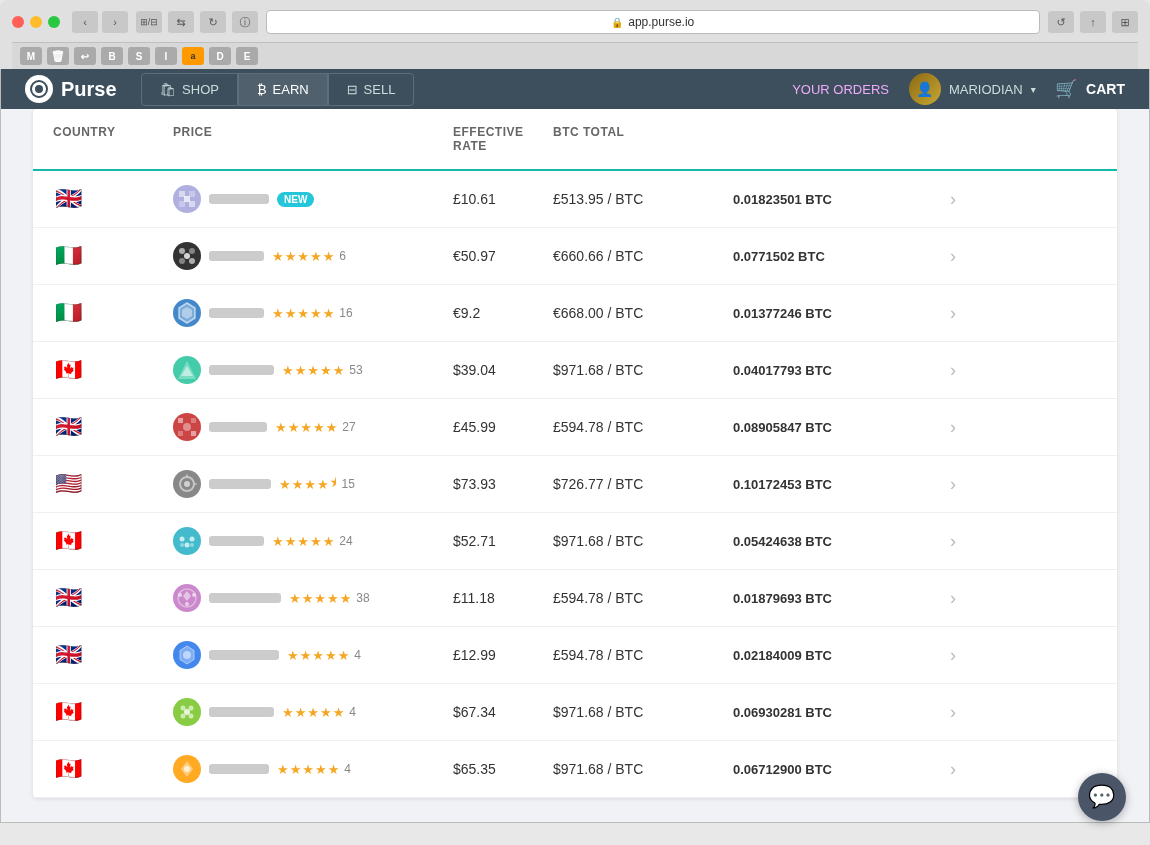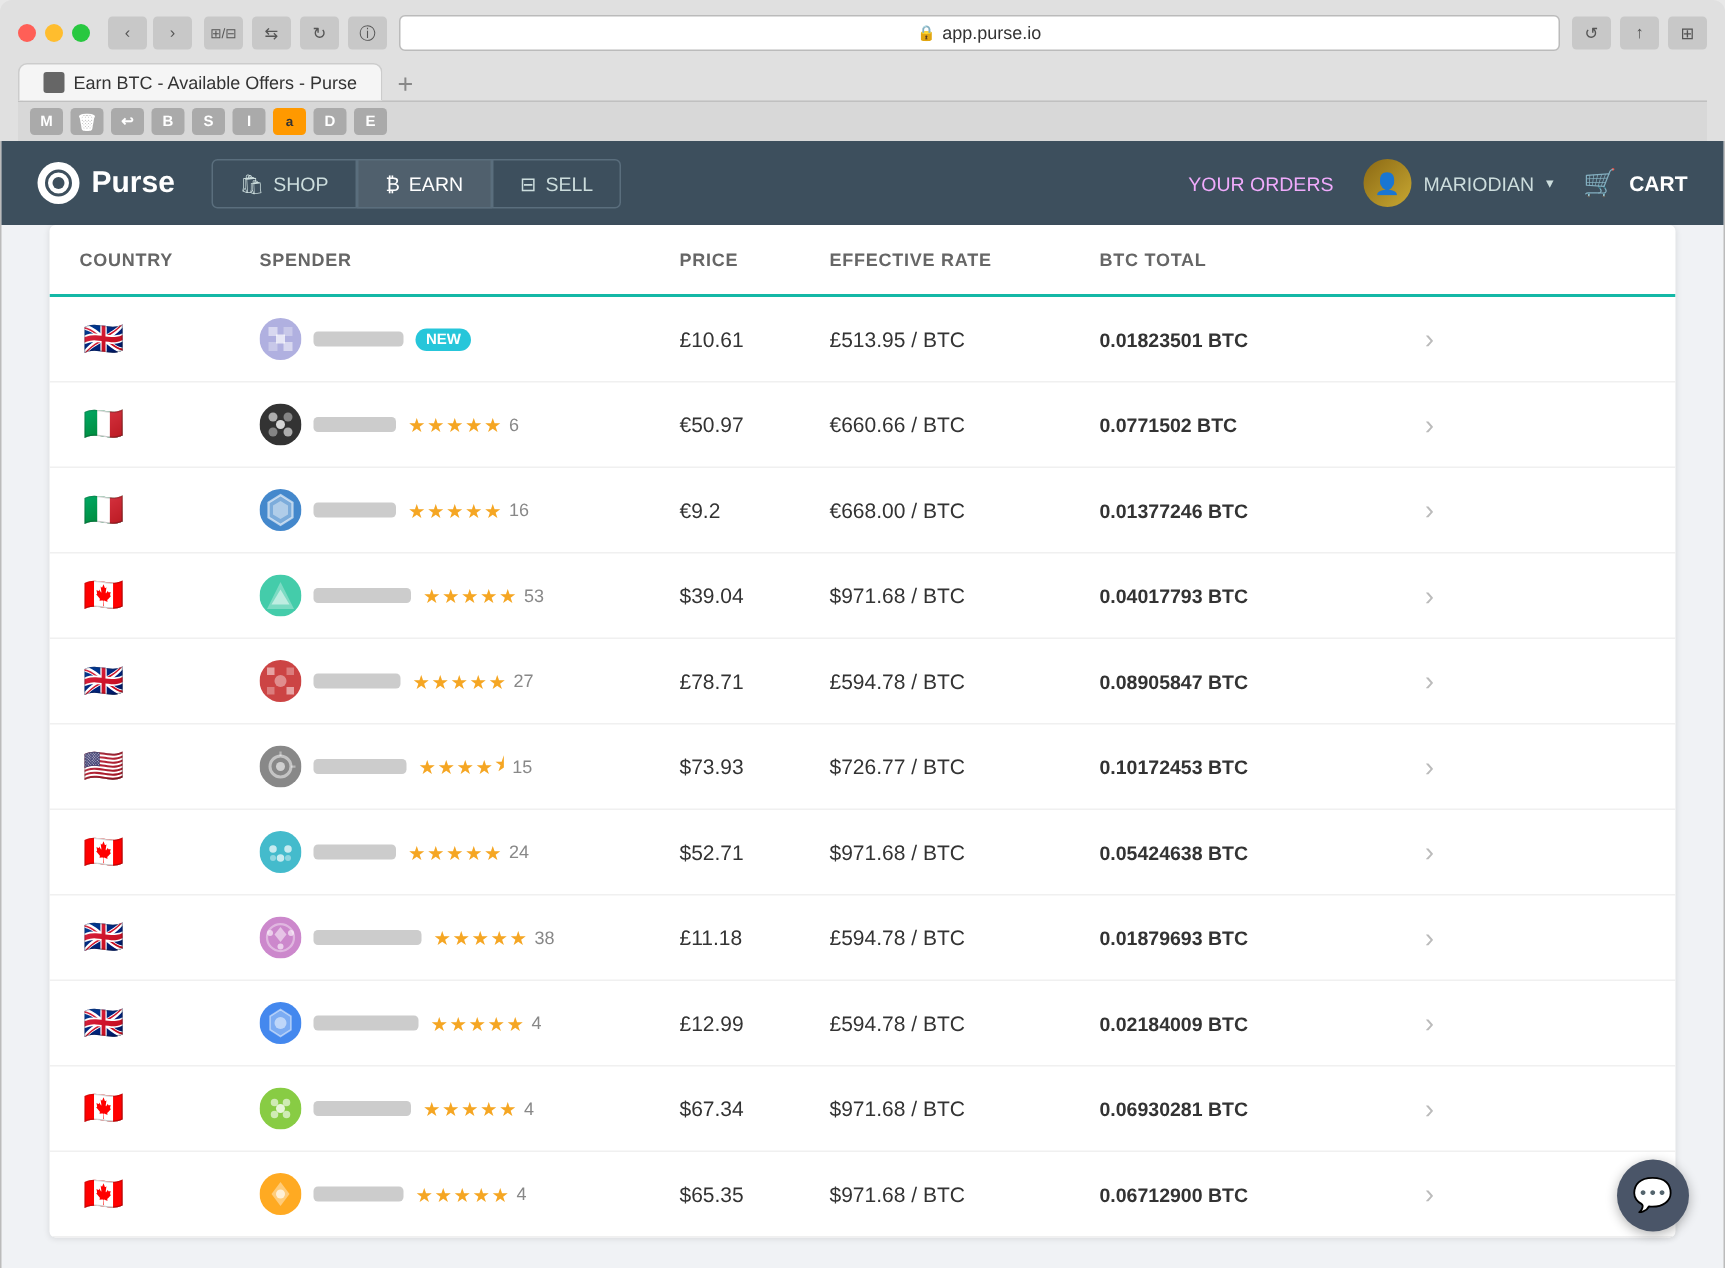--- a/index.html
+++ b/index.html
@@ -122,21 +122,21 @@
       border-right: 1px solid #bbb;
       border-bottom: 1px solid #bbb;
     }
 
     
     .app-header {
       background: #3d4f5d;
       padding: 0 24px;
       display: flex;
       align-items: center;
-      height: 56px;
+      height: 40px;
     }
     .logo {
       display: flex;
       align-items: center;
       gap: 8px;
       color: #fff;
       font-size: 20px;
       font-weight: 600;
       margin-right: 24px;
       text-decoration: none;
@@ -348,27 +348,20 @@
       <span class="lock-icon">🔒</span>
       <span>app.purse.io</span>
     </div>
     <div class="browser-toolbar-icons">
       <div class="toolbar-icon">↺</div>
       <div class="toolbar-icon">↑</div>
       <div class="toolbar-icon">⊞</div>
     </div>
   </div>
 
-  <div class="browser-tab-bar">
-    <div class="browser-tab">
-      <div class="browser-tab-favicon"></div>
-      <span style="font-size:12px; overflow:hidden; text-overflow:ellipsis; white-space:nowrap; max-width:220px;">Earn BTC - Available Offers - Purse</span>
-    </div>
-    <div style="margin-left:4px; color:#888; font-size:18px; cursor:pointer; padding:0 6px;">+</div>
-  </div>
 
   <div class="browser-extension-bar">
     <div class="ext-btn">M</div>
     <div class="ext-btn" style="font-size:11px;">🗑</div>
     <div class="ext-btn">↩</div>
     <div class="ext-btn">B</div>
     <div class="ext-btn">S</div>
     <div class="ext-btn">I</div>
     <div class="ext-btn" style="font-size:9px; background:#f90; color:#333;">a</div>
     <div class="ext-btn">D</div>
@@ -417,21 +410,20 @@
         <span class="cart-icon-wrap">🛒</span>
         <span>CART</span>
       </div>
     </div>
   </div>
 
   <div class="content">
     <div class="offers-table">
       <div class="table-header">
         <div class="th">COUNTRY</div>
-        <div class="th">SPENDER</div>
         <div class="th">PRICE</div>
         <div class="th">EFFECTIVE RATE</div>
         <div class="th">BTC TOTAL</div>
         <div class="th"></div>
       </div>
       <div id="table-body">
           <div class="table-row">
     <div class="flag">🇬🇧</div>
     <div class="spender-cell">
       <div class="spender-avatar"><svg width="28" height="28" viewBox="0 0 28 28" xmlns="http://www.w3.org/2000/svg">
@@ -541,21 +533,21 @@
 
       <div class="stars">
                 <span class="star">★</span>
                 <span class="star">★</span>
                 <span class="star">★</span>
                 <span class="star">★</span>
                 <span class="star">★</span>
                 <span class="review-count">27</span>
               </div>
     </div>
-    <div class="price-cell">£78.71</div>
+    <div class="price-cell">£45.99</div>
     <div class="rate-cell">£594.78 / BTC</div>
     <div class="btc-cell">0.08905847 BTC</div>
     <div class="chevron">›</div>
   </div>
           <div class="table-row">
     <div class="flag">🇺🇸</div>
     <div class="spender-cell">
       <div class="spender-avatar"><svg width="28" height="28" viewBox="0 0 28 28" xmlns="http://www.w3.org/2000/svg">
                   <circle cx="14" cy="14" r="14" fill="#888"></circle>
                   <circle cx="14" cy="14" r="7" fill="none" stroke="rgba(255,255,255,0.5)" stroke-width="2"></circle>

